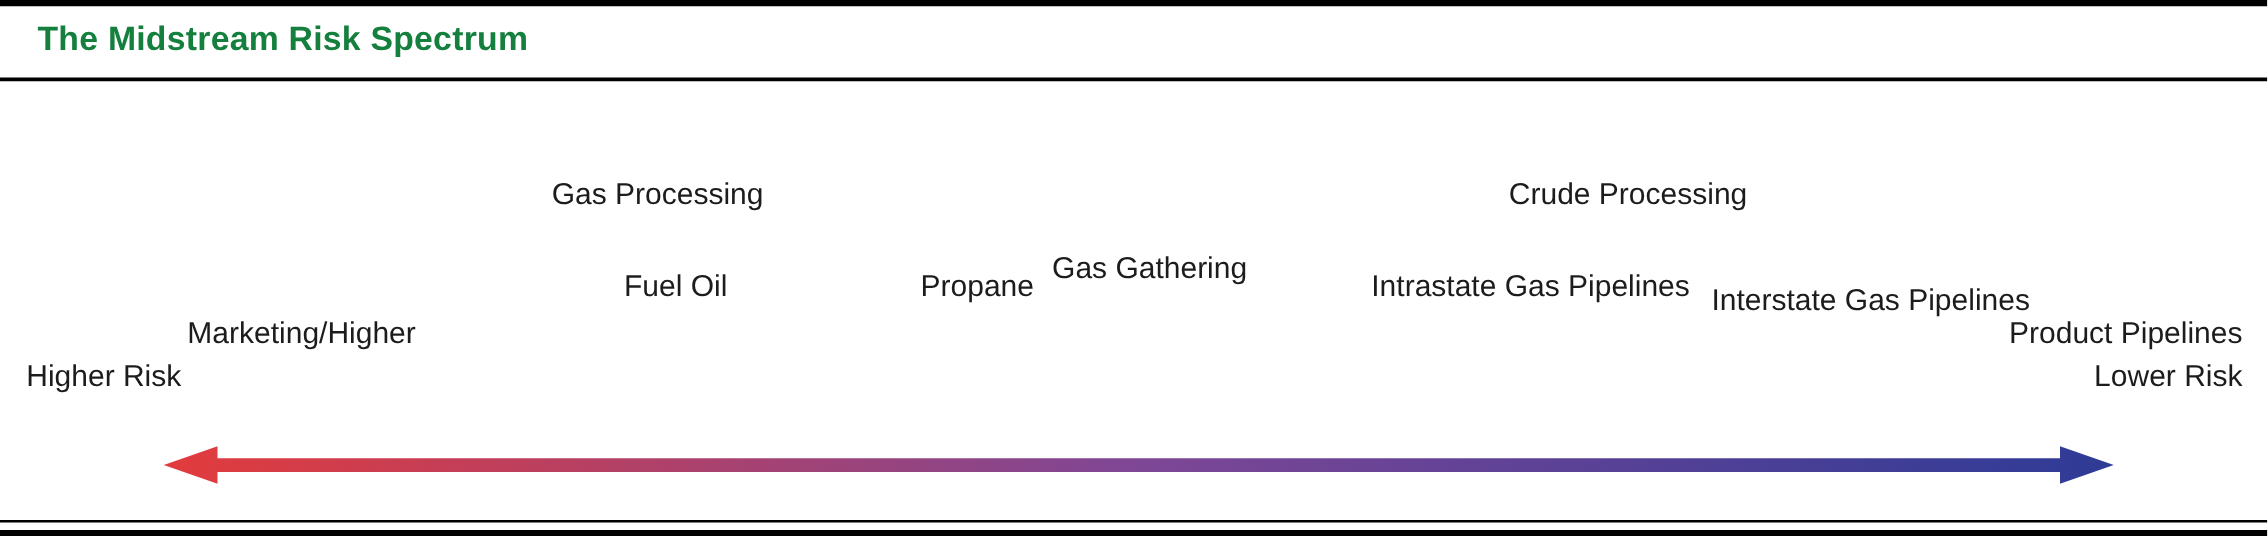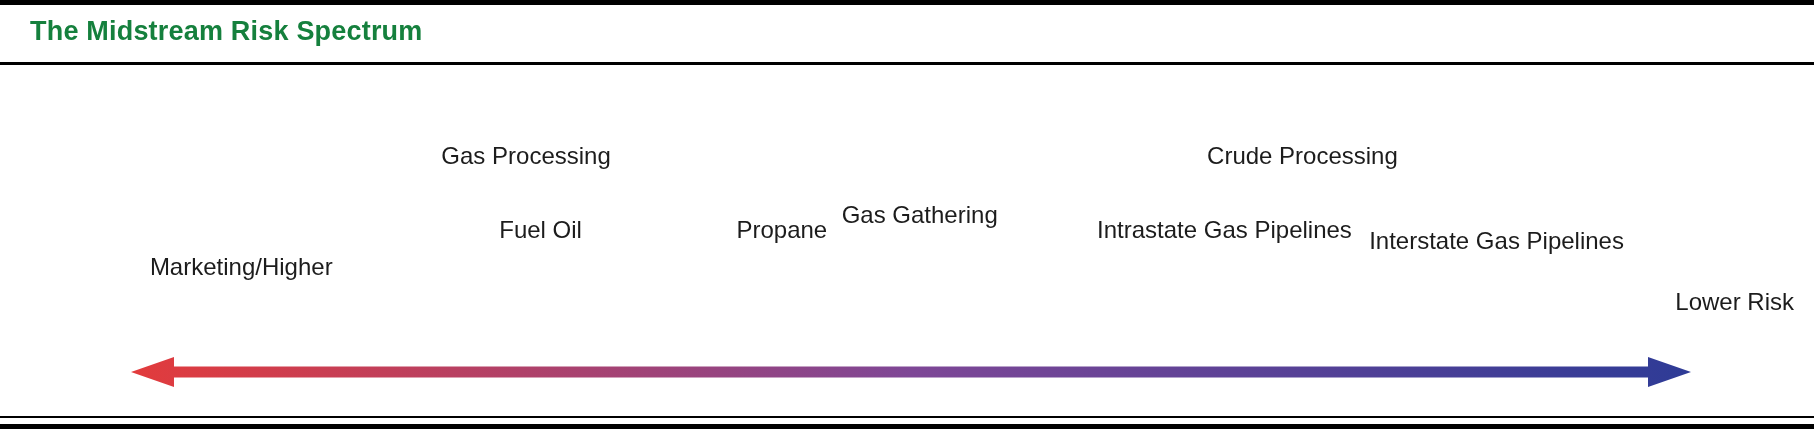--- a/index.html
+++ b/index.html
@@ -72,21 +72,23 @@
   <div class="label" style="left:71.8%; top:142px;">Crude Processing</div>
 
   <div class="label" style="left:50.7%; top:166px;margin-top:35px;">Gas Gathering</div>
   <div class="label" style="left:82.5%; top:179px;margin-top:48px;">Interstate Gas Pipelines</div>
 
   <div class="label" style="left:29.8%; top:216px;">Fuel Oil</div>
   <div class="label" style="left:43.1%; top:216px;">Propane</div>
   <div class="label" style="left:67.5%; top:216px;">Intrastate Gas Pipelines</div>
 
   <div class="label" style="left:13.3%; top:253px;">Marketing/Higher</div>
+  <div class="label anchor-right" style="right:20px; top:253px;">Product Pipelines</div>
 
+  <div class="label anchor-left" style="left:21px; top:288px;">Higher Risk</div>
   <div class="label anchor-right" style="right:20px; top:288px;margin-left:16px;">Lower Risk</div>
 
   <div class="arrow-wrap">
     <svg viewBox="0 0 1562 36" preserveAspectRatio="none">
       <defs>
         <linearGradient id="riskGradient" x1="0" y1="0" x2="1" y2="0">
           <stop offset="0" stop-color="#e23b3c"></stop>
           <stop offset="0.5" stop-color="#7e4796"></stop>
           <stop offset="1" stop-color="#2e3b96"></stop>
         </linearGradient>

